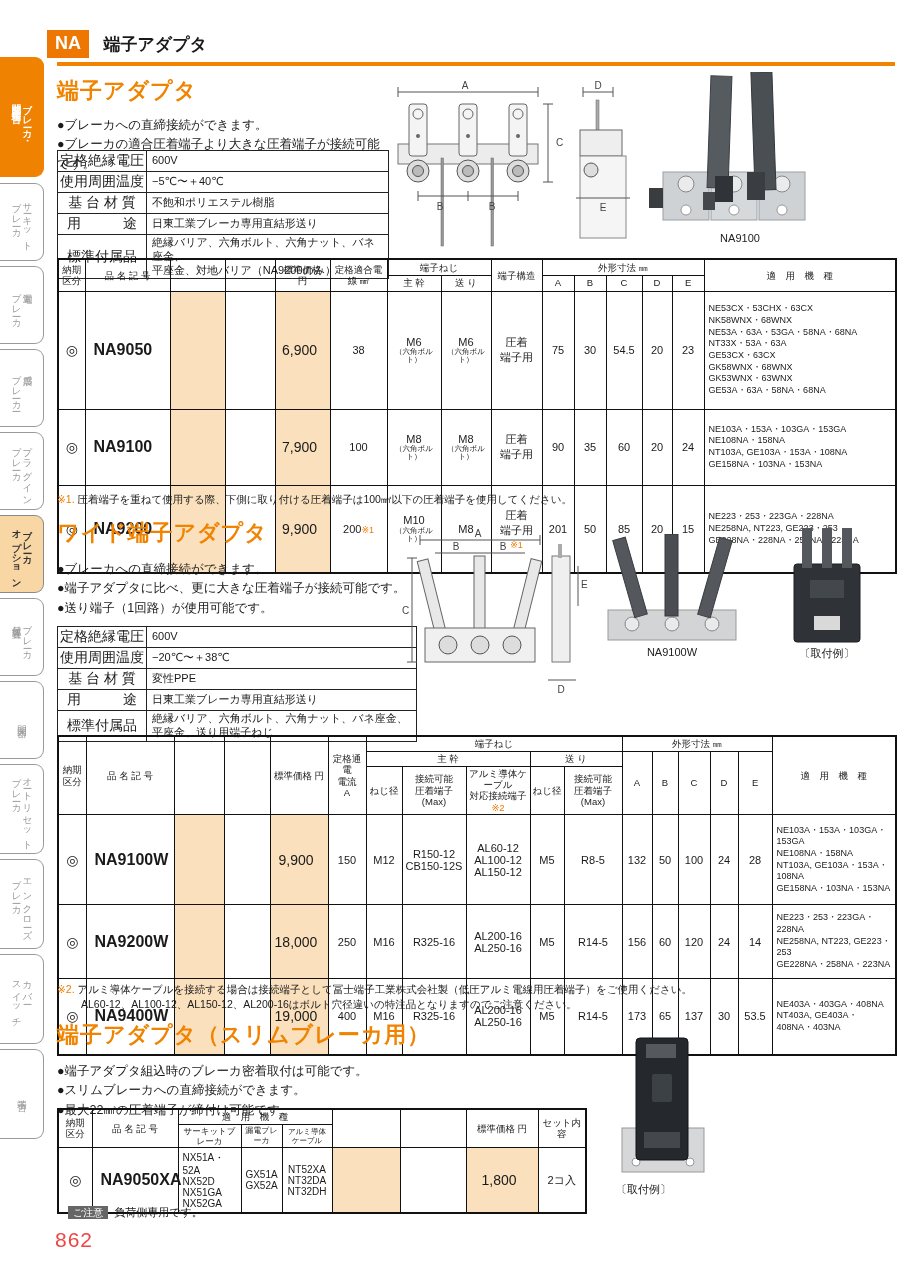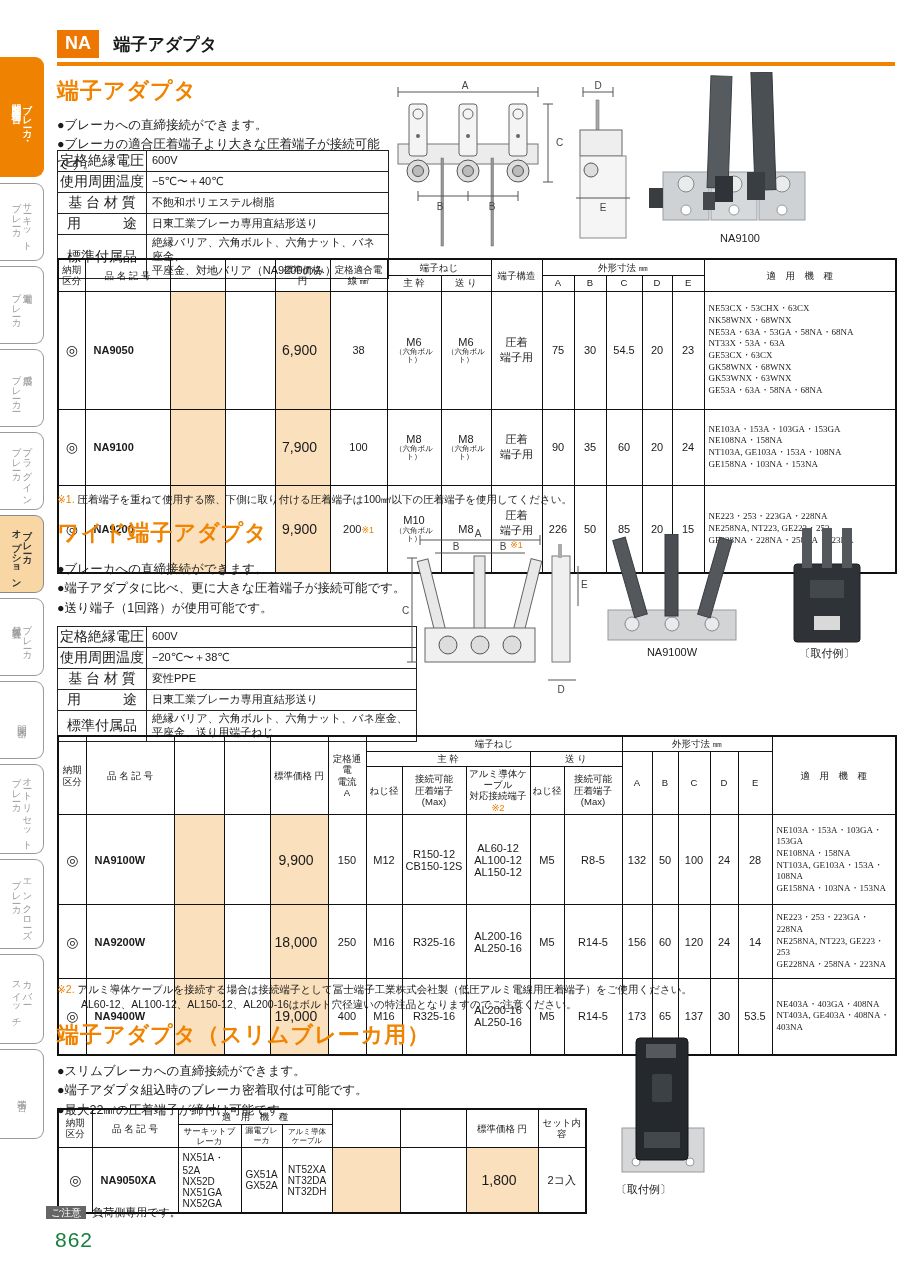--- a/index.html
+++ b/index.html
@@ -48,37 +48,37 @@
   .spec td{border:1px solid #222;padding:1px 5px;vertical-align:middle;}
   .spec .spec-l{width:84px;text-align:center;font-size:14px;padding:1px 2px;}
   .spec .spec-v{font-size:11px;line-height:1.25;}
 
   
   .dt{border:2px solid #111;}
   .dt th,.dt td{border:1px solid #111;padding:1px 2px;vertical-align:middle;text-align:center;box-sizing:border-box;}
   .dt th{font-size:9.5px;font-weight:normal;line-height:1.2;}
   .peach{background:#fae0bc;}
   .mark{font-size:14px;}
-  .model{font-size:11px;font-weight:bold;text-align:left !important;padding-left:8px !important;}
+  .model{font-size:16px;font-weight:bold;text-align:left !important;padding-left:8px !important;}
   .price{font-size:14px;text-align:center;padding-right:8px !important;}
   .num{font-size:11px;}
   .sub{font-size:7.5px;line-height:1.1;display:block;}
   .scr{font-size:11px;line-height:1.1;}
-  .models-cell{font-size:9px;text-align:left !important;line-height:1.3;padding-left:4px !important;font-family:Liberation Serif, serif;}
+  .models-cell{font-size:9px;text-align:left !important;line-height:1.3;padding-left:4px !important;}
   .note-s{font-size:9px;}
 
   .footnote{font-size:10.5px;line-height:1.45;}
   .fn-mark{color:#ee7c00;}
 
   .caption{font-size:11px;text-align:center;color:#222;}
   .notice-badge{
     background:#666;color:#fff;font-size:10px;padding:1px 5px;margin-right:6px;
   }
   .notice-text{font-size:11px;}
-  .pagenum{font-size:21px;color:#15803d;letter-spacing:1px;}
+  .pagenum{font-size:21px;color:#ef4444;letter-spacing:1px;}
   svg{display:block;}
   svg text{font-family:"Liberation Sans","DejaVu Sans",sans-serif;font-size:10px;fill:#444;}
 </style>
 </head>
 <body>
 
 <div>
   <div class="tab t-active" style="top:57px;height:120px;">
       <span class="vtext">ブレーカ・
 開閉器・端子台</span>
@@ -120,21 +120,21 @@
     </div>
   <div class="tab" style="top:954px;height:90px;">
       <span class="vtext">カバー
 スイッチ</span>
     </div>
   <div class="tab" style="top:1049px;height:90px;">
       <span class="vtext">端子台</span>
     </div>
 </div>
 
-<div class="abs" style="left:57px;top:30px;">
+<div class="abs" style="left:47px;top:30px;">
   <span class="na-box">NA</span>
   <span class="hdr-title">端子アダプタ</span>
 </div>
 <div class="rule abs" style="left:57px;top:62px;width:838px;"></div>
 
 <div class="abs sec-title" style="left:57px;top:76px;">端子アダプタ</div>
 <div class="abs bullets" style="left:57px;top:108px;width:330px;">
   <span class="b-row">●<span>ブレーカへの直締接続ができます。</span></span>
   <span class="b-row">●<span>ブレーカの適合圧着端子より大きな圧着端子が接続可能です。</span></span>
 </div>
@@ -337,21 +337,21 @@
     <td class="mark">◎</td>
     <td class="model">NA9200</td>
     <td class="peach"></td>
     <td></td>
     <td class="peach price">9,900</td>
     <td class="num"><span>200</span><span class="orange note-s">※1</span></td>
     <td class="scr"><span>M10</span><span class="sub">（六角ボルト）</span></td>
     <td class="scr"><span>M8</span></td>
     <td class="num"><span class="pre">圧着
 端子用</span><br><span class="orange note-s">※1</span></td>
-    <td class="num">226</td>
+    <td class="num">201</td>
     <td class="num">50</td>
     <td class="num">85</td>
     <td class="num">20</td>
     <td class="num">15</td>
     <td class="models-cell pre">NE223・253・223GA・228NA
 NE258NA, NT223, GE223・253
 GE228NA・228NA・258NA・223NA</td>
   </tr>
 </tbody>
   </table>
@@ -580,22 +580,22 @@
 </tbody>
   </table>
 
 <div class="abs footnote" style="left:57px;top:982px;width:838px;">
   <span class="fn-mark">※2.</span> <span>アルミ導体ケーブルを接続する場合は接続端子として冨士端子工業株式会社製（低圧アルミ電線用圧着端子）をご使用ください。</span><br>
   <span style="margin-left:24px;">AL60-12、AL100-12、AL150-12、AL200-16はボルト穴径違いの特注品となりますのでご注意ください。</span>
 </div>
 
 <div class="abs sec-title" style="left:57px;top:1020px;">端子アダプタ（スリムブレーカ用）</div>
 <div class="abs bullets" style="left:57px;top:1054px;width:400px;">
+  <span class="b-row">●<span>端子アダプタ組込時のブレーカ密着取付は可能です。</span></span>
   <span class="b-row">●<span>スリムブレーカへの直締接続ができます。</span></span>
-  <span class="b-row">●<span>端子アダプタ組込時のブレーカ密着取付は可能です。</span></span>
   <span class="b-row">●<span>最大22㎟の圧着端子が締付け可能です。</span></span>
 </div>
 
 <table class="dt abs" style="left:57px;top:1108px;width:528px;">
   <colgroup>
     <col style="width:34px">
       <col style="width:86px">
       <col style="width:63px">
       <col style="width:41px">
     <col style="width:50px">
@@ -633,21 +633,21 @@
 NT32DA
 NT32DH</td>
     <td class="peach"></td>
     <td></td>
     <td class="peach price">1,800</td>
     <td class="num">2コ入</td>
   </tr>
 </tbody>
   </table>
 
-<div class="abs" style="left:46px;top:1202px;">
+<div class="abs" style="left:68px;top:1202px;">
   <span class="notice-badge">ご注意</span><span class="notice-text">負荷側専用です。</span>
 </div>
 
 <div class="abs" style="left:602px;top:1032px;width:120px;">
   <svg width="120" height="150" viewBox="0 0 120 150">
     <rect x="20" y="96" width="82" height="44" fill="#d5d7d9" stroke="#999"></rect>
     <circle cx="34" cy="130" r="4" fill="#fff" stroke="#999"></circle>
       <circle cx="88" cy="130" r="4" fill="#fff" stroke="#999"></circle>
     <rect x="34" y="6" width="52" height="122" rx="4" fill="#25282c" stroke="#121416"></rect>
     <rect x="44" y="12" width="30" height="14" fill="#55595e"></rect>

